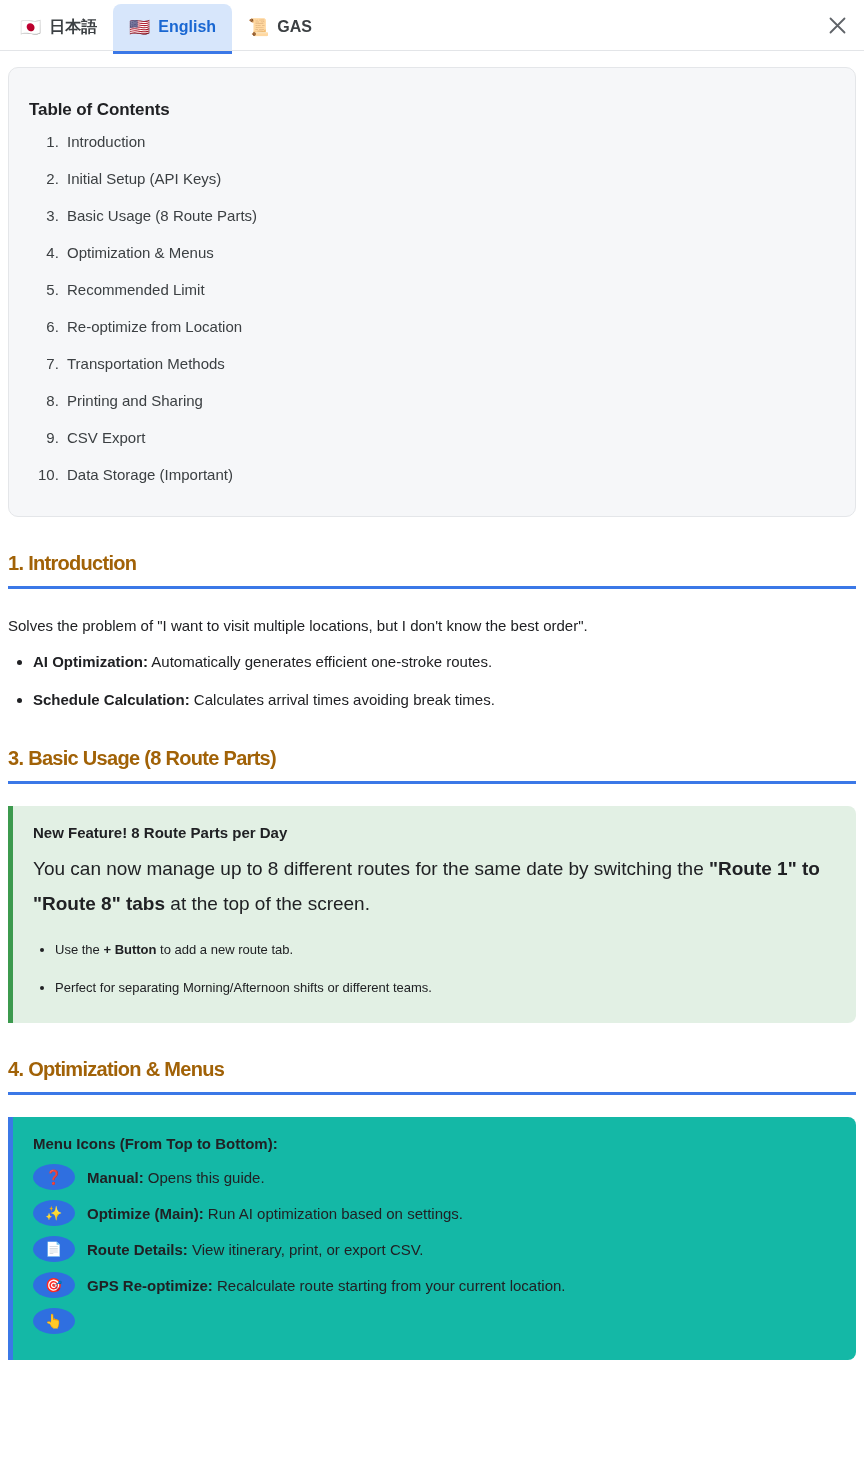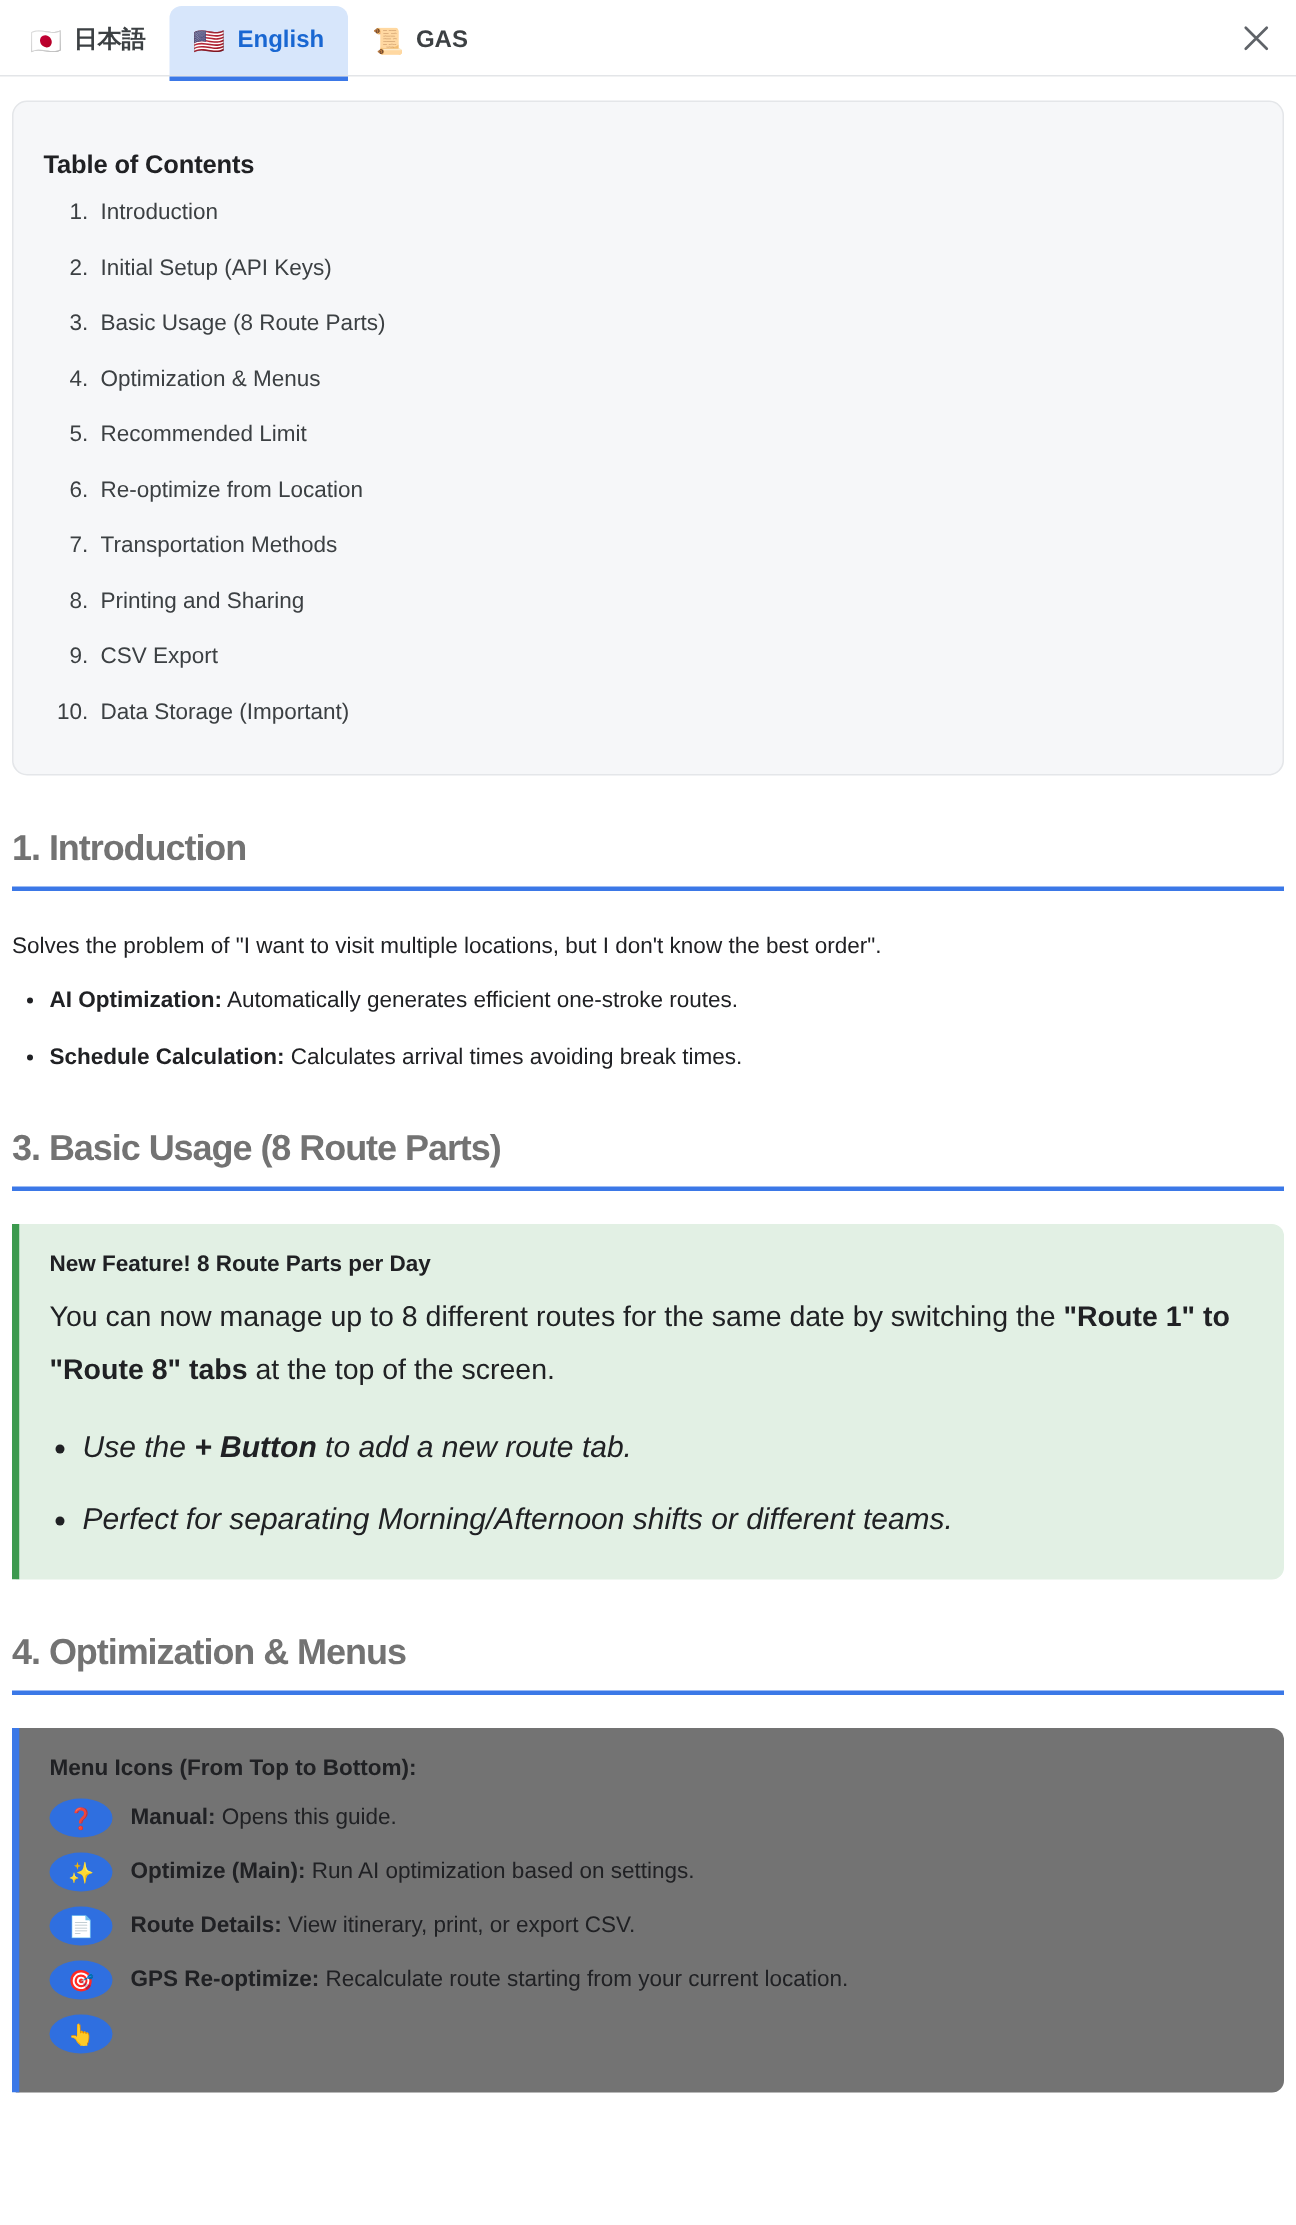--- a/index.html
+++ b/index.html
@@ -105,23 +105,23 @@
     font-size: 15px;
     line-height: 1;
     margin-bottom: 22px;
     padding-left: 4px;
   }
   .toc-list li:last-child { margin-bottom: 6px; }
 
   
   .section { padding: 0 8px; }
   .section-head {
-    font-size: 24px;
+    font-size: 20px;
     font-weight: 700;
-    color: #737373;
+    color: #a16207;
     margin: 34px 0 0 0;
     letter-spacing: -0.7px;
     padding-bottom: 10px;
     border-bottom: 3px solid #3b78e7;
     line-height: 1.25;
   }
   .para {
     font-size: 15px;
     line-height: 1.45;
     color: #202124;
@@ -145,46 +145,45 @@
   .callout {
     margin-top: 22px;
     border-radius: 0 8px 8px 0;
     padding: 18px 20px 26px 20px;
   }
   .callout.green {
     background: #e2f0e4;
     border-left: 5px solid #3c9a4e;
   }
   .callout.blue {
-    background: #737373;
+    background: #14b8a6;
     border-left: 5px solid #3b78e7;
   }
   .callout-title {
     font-size: 15px;
     font-weight: 700;
     color: #202124;
     margin: 0 0 10px 0;
   }
   .callout-para {
     font-size: 19px;
     line-height: 1.85;
     color: #202124;
     margin: 0;
   }
   .callout-bullets {
     margin: 20px 0 0 0;
     padding-left: 22px;
     list-style: disc;
   }
   .callout-bullets li {
-    font-size: 20px;
+    font-size: 13px;
     line-height: 1.4;
     color: #202124;
     margin-bottom: 20px;
-    font-style: italic;
   }
   .callout-bullets li:last-child { margin-bottom: 0; }
 
   
   .menu-rows { margin-top: 12px; }
   .menu-row {
     display: flex;
     align-items: center;
     gap: 12px;
     margin-bottom: 10px;

